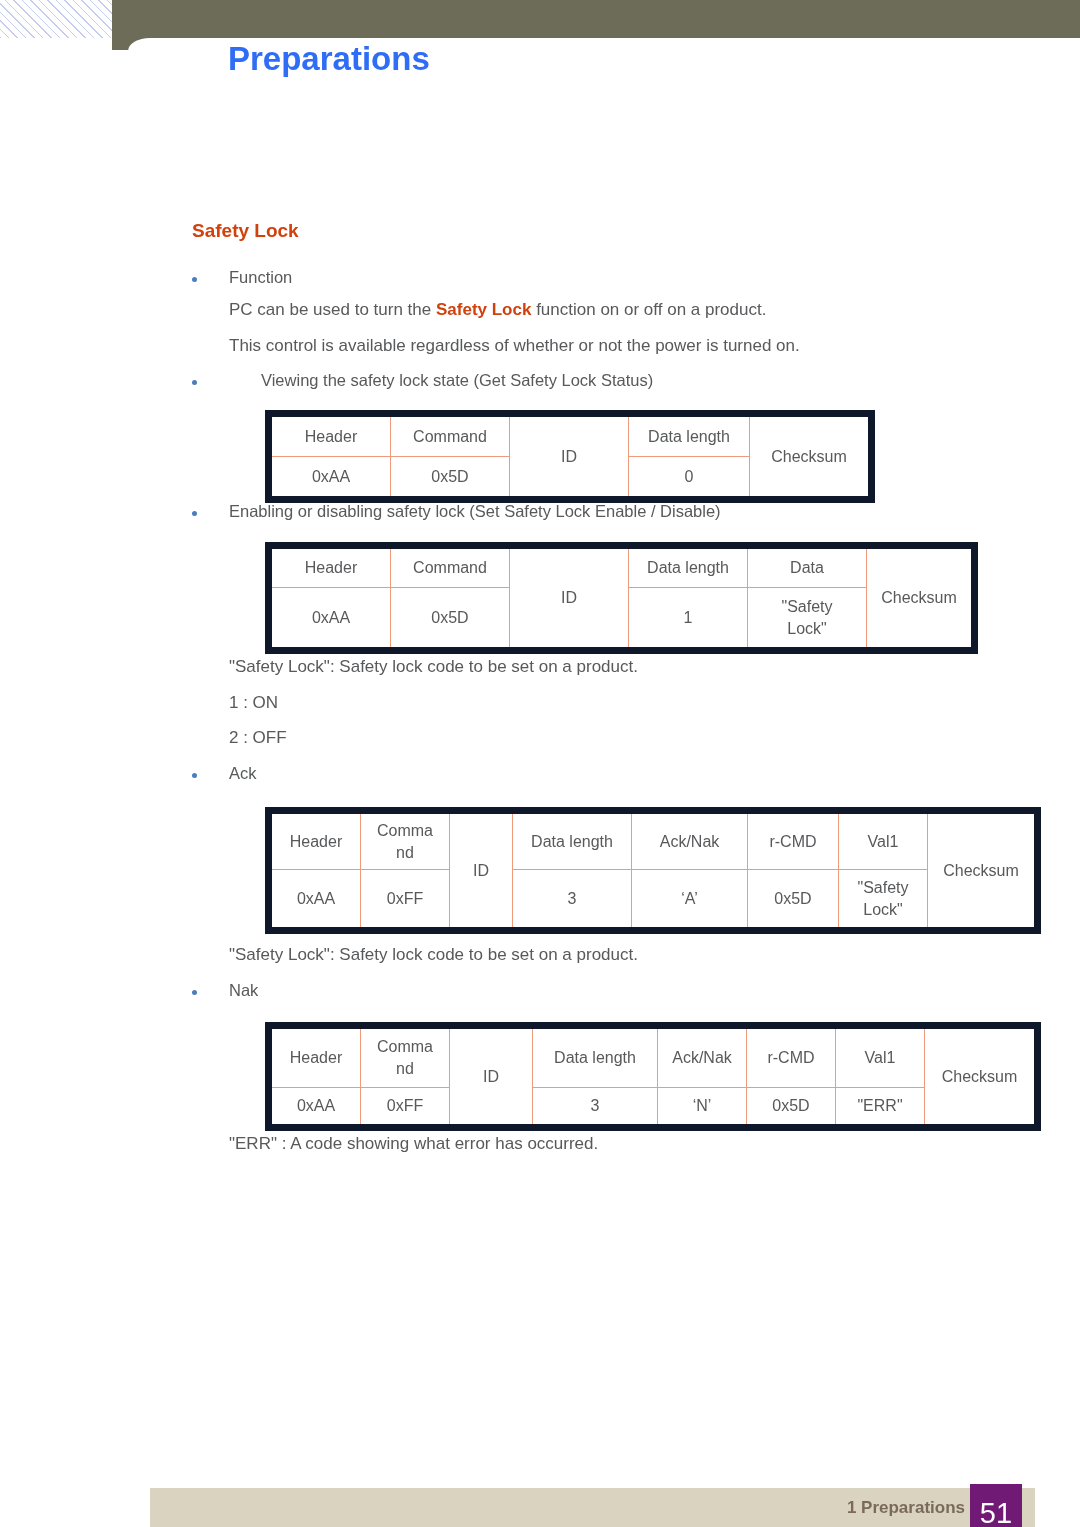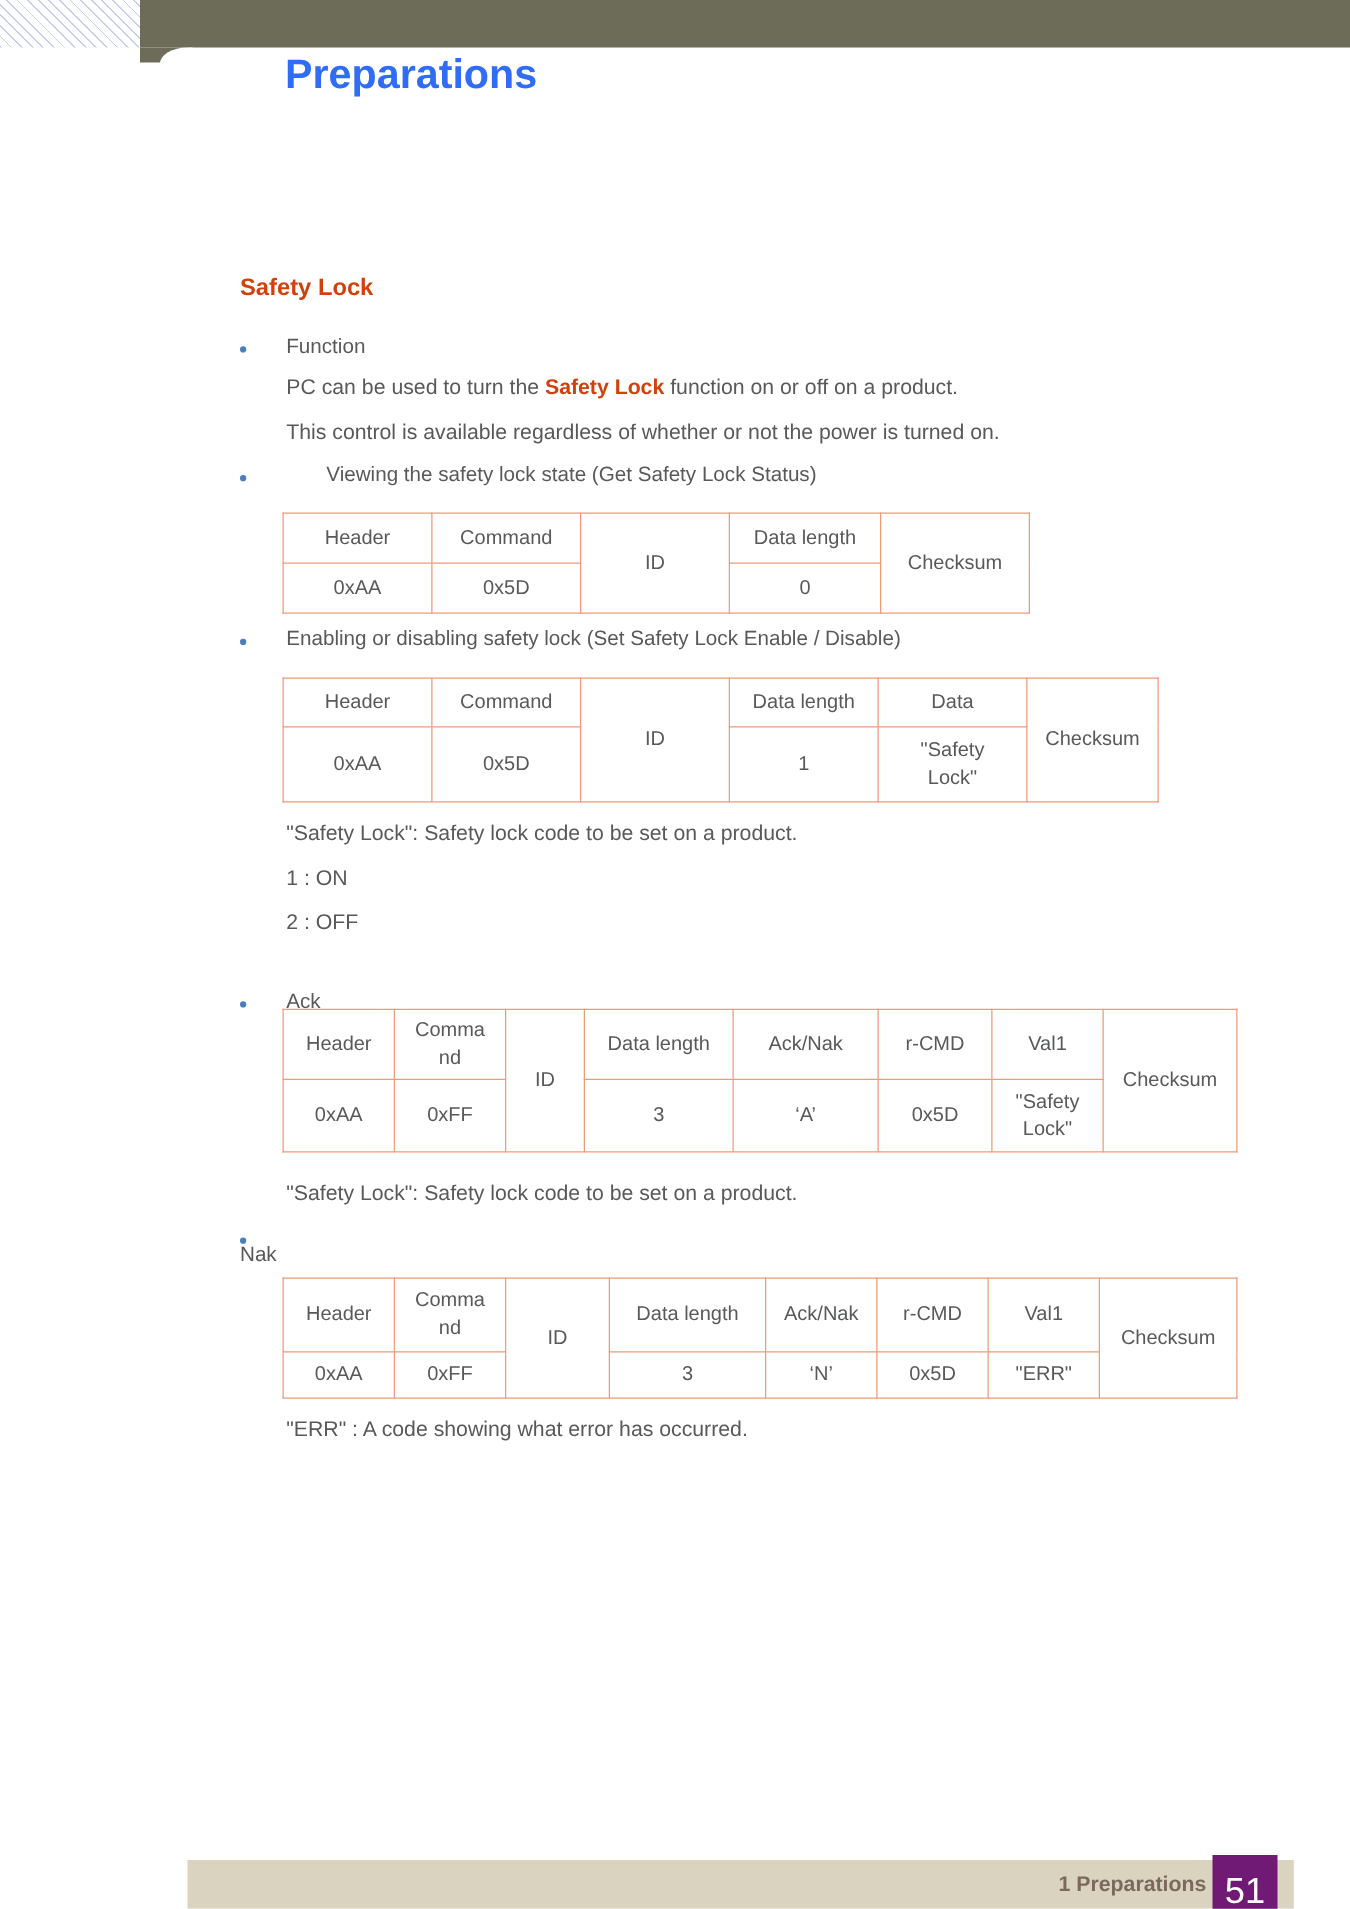--- a/index.html
+++ b/index.html
@@ -122,22 +122,23 @@
   .hl-orange {
     color: #d1410c;
     font-weight: bold;
   }
 
   
   .cmd-table {
     position: absolute;
     border-collapse: collapse;
     table-layout: fixed;
-    border: 1px solid #0f172a;
+    border: 7px solid #0f172a;
     background: #ffffff;
+    margin-left: 39px;
   }
   .cmd-table td {
     border: 1px solid #ef9a7b;
     text-align: center;
     vertical-align: middle;
     font-size: 16px;
     color: #58595b;
     font-family: "Liberation Sans", sans-serif;
     padding: 0;
     line-height: 1.35;
@@ -255,21 +256,21 @@
         <div>Lock"</div>
       </td>
     </tr>
   </tbody>
     </table>
 
   <div class="para" style="top:657px;">"Safety Lock": Safety lock code to be set on a product.</div>
   <div class="para" style="top:693px;">1 : ON</div>
   <div class="para" style="top:728px;">2 : OFF</div>
 
-  <div class="bullet-row" style="top:792px;justify-content:center;">
+  <div class="bullet-row" style="top:764px;justify-content:center;">
     <span class="bullet-dot"></span>
     <span>Ack</span>
   </div>
 
   <table class="cmd-table" style="left:226px; top:807px; width:759px; height:112px;">
     <tbody>
         <tr>
       <td style="width:88px; height:55px;">Header</td>
       <td class="two-line" style="width:88px;">
         <div>Comma</div>
@@ -291,21 +292,21 @@
       <td class="two-line">
         <div>"Safety</div>
         <div>Lock"</div>
       </td>
     </tr>
   </tbody>
     </table>
 
   <div class="para" style="top:945px;">"Safety Lock": Safety lock code to be set on a product.</div>
 
-  <div class="bullet-row" style="top:981px;flex-direction:column;">
+  <div class="bullet-row" style="top:981px;">
     <span class="bullet-dot"></span>
     <span>Nak</span>
   </div>
 
   <table class="cmd-table" style="left:226px; top:1022px; width:759px; height:96px;">
     <tbody>
         <tr>
       <td style="width:88px; height:58px;">Header</td>
       <td class="two-line" style="width:88px;">
         <div>Comma</div>

